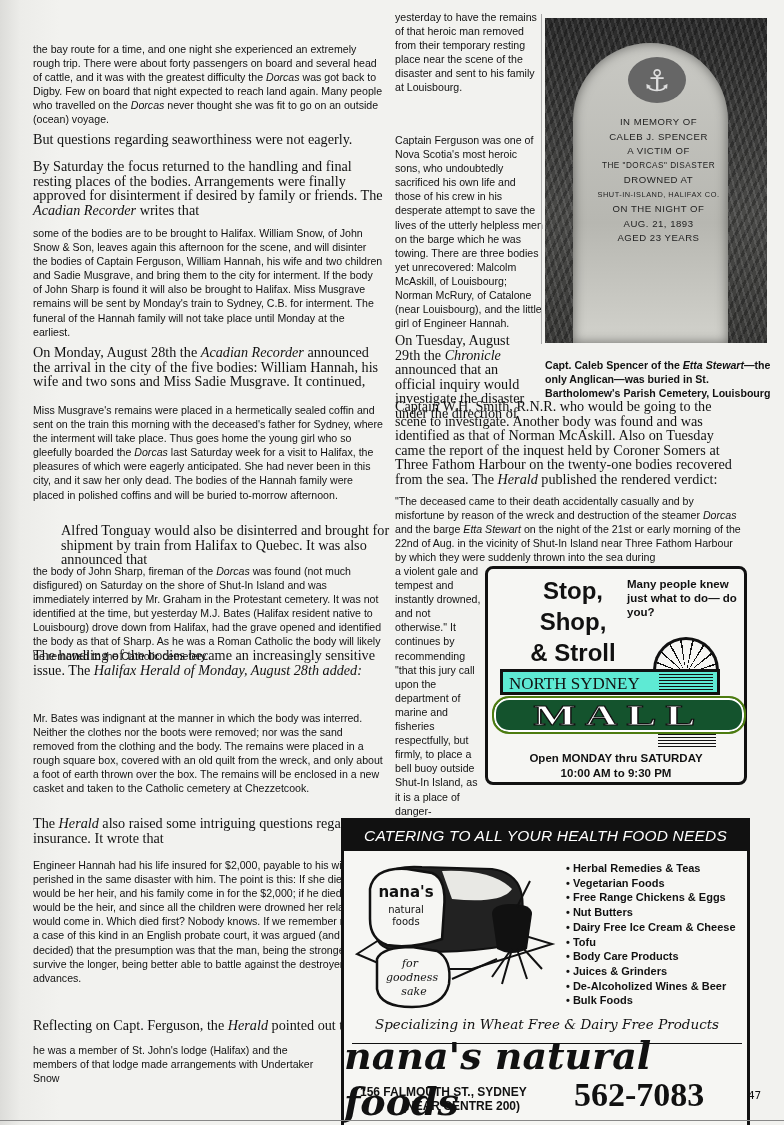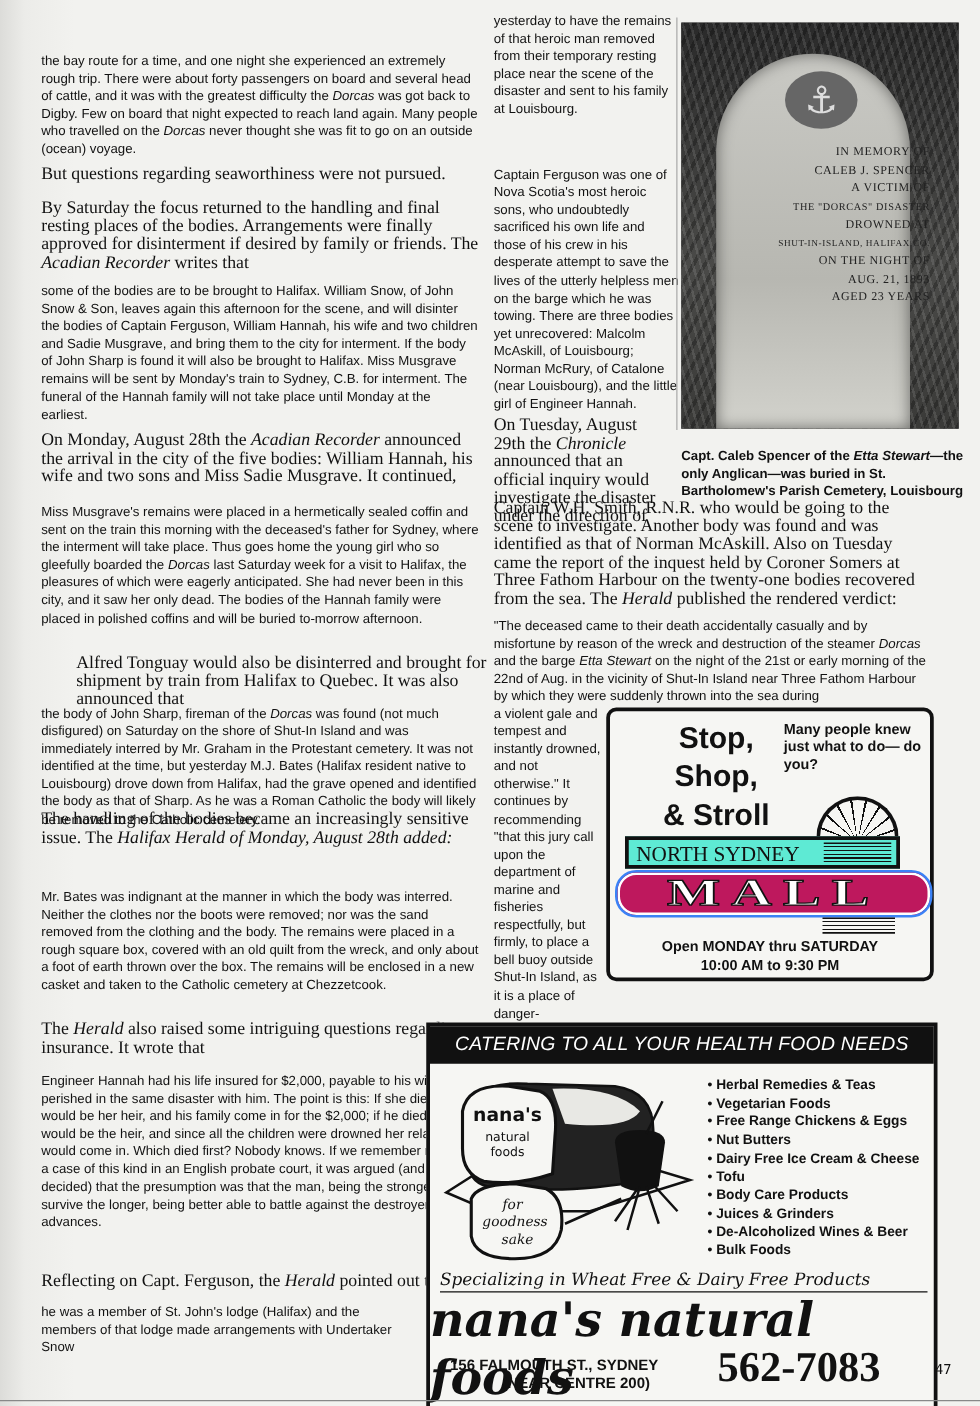--- a/index.html
+++ b/index.html
@@ -11,55 +11,55 @@
   .blk i { font-style:italic; }
   .col1 { left:33px; width:350px; }
   
   .photo { position:absolute; left:545px; top:18px; width:222px; height:325px; background:#333; overflow:hidden; }
   .photo .grass { position:absolute; inset:0; background:
      repeating-linear-gradient(75deg, rgba(255,255,255,.10) 0 2px, transparent 2px 6px),
      repeating-linear-gradient(-60deg, rgba(0,0,0,.25) 0 3px, transparent 3px 8px),
      linear-gradient(180deg,#2a2a2a,#4a4a48 60%,#3a3a38); }
   .photo .stone { position:absolute; left:28px; top:25px; width:155px; height:300px; background:linear-gradient(180deg,#c9c9c4,#b7b7b1 60%,#d2d2cc); border-radius:78px 78px 0 0; box-shadow:inset 0 0 12px rgba(0,0,0,.5); }
   .photo .medallion { position:absolute; left:55px; top:14px; width:58px; height:46px; border-radius:50%; background:#666; display:flex; align-items:center; justify-content:center; color:#ddd; font-size:30px; font-family:"DejaVu Sans", sans-serif; }
-  .photo .inscr { position:absolute; left:0; top:72px; width:171px; text-align:right; font-family:Liberation Serif, serif; font-size:9.6px; line-height:14.5px; color:#222; letter-spacing:0.5px; }
+  .photo .inscr { position:absolute; left:0; top:72px; width:171px; text-align:center; font-family:Liberation Sans, sans-serif; font-size:9.6px; line-height:14.5px; color:#222; letter-spacing:0.5px; }
   .caption { position:absolute; left:545px; top:347px; width:230px; font-family:"Liberation Sans", sans-serif; font-weight:bold; font-size:10.6px; line-height:14.1px; }
   
   .mall { position:absolute; left:485px; top:566px; width:262px; height:219px; border:3px solid #111; border-radius:8px; background:#f6f6f3; box-sizing:border-box; }
   .mall .slogan { position:absolute; left:30px; top:6px; width:110px; text-align:center; font-family:"Liberation Sans", sans-serif; font-weight:bold; font-size:24px; line-height:31px; }
   .mall .tag { position:absolute; left:139px; top:8px; width:120px; font-family:"Liberation Sans", sans-serif; font-weight:bold; font-size:11.5px; line-height:14px; }
   .mall .sun { position:absolute; left:165px; top:68px; width:60px; height:34px; border:3px solid #111; border-bottom:none; border-radius:34px 34px 0 0; background:repeating-conic-gradient(from 270deg at 50% 100%, #111 0deg 3deg, transparent 3deg 20deg); }
   .mall .ns-band { position:absolute; left:12px; top:100px; width:220px; height:26px; border:3px solid #111; background:#5eead4; box-sizing:border-box; }
   .mall .ns-text { position:absolute; left:6px; top:2px; font-family:"Liberation Serif", serif; font-size:17px; line-height:20px; }
   .mall .waves { position:absolute; right:4px; top:2px; width:54px; height:17px; background:repeating-linear-gradient(180deg,#111 0 1px,transparent 1px 3px); }
-  .mall .mall-band { position:absolute; left:4px; top:127px; width:250px; height:34px; border-radius:17px; background:#be185d; border:2px solid #3b82f6; box-shadow:0 0 0 2px #fff inset; display:flex; align-items:flex-end; justify-content:center; }
+  .mall .mall-band { position:absolute; left:4px; top:127px; width:250px; height:34px; border-radius:17px; background:#14532d; border:2px solid #4d7c0f; box-shadow:0 0 0 2px #fff inset; display:flex; align-items:flex-end; justify-content:center; }
   .mall .mall-text { font-family:"Liberation Serif", serif; font-weight:bold; font-size:30px; letter-spacing:6px; color:#fff; -webkit-text-stroke:1px #111; text-shadow:0 0 0 #fff; transform:scaleX(1.5); }
   .mall .waves2 { position:absolute; left:170px; top:165px; width:58px; height:13px; background:repeating-linear-gradient(180deg,#111 0 1px,transparent 1px 3px); }
   .mall .hours { position:absolute; left:0; top:182px; width:256px; text-align:center; font-family:"Liberation Sans", sans-serif; font-weight:bold; font-size:11.5px; line-height:14.5px; }
   
   .nana { position:absolute; left:341px; top:818px; width:409px; height:319px; border:3px solid #111; box-sizing:border-box; background:#f6f6f3; }
   .nana .hdr { position:absolute; left:0; top:0; right:0; height:30px; background:#111; color:#fff; text-align:center; font-family:"Liberation Sans", sans-serif; font-style:italic; font-size:15.5px; line-height:30px; letter-spacing:0.2px; }
   .nana .list { position:absolute; left:222px; top:40px; margin:0; padding:0; list-style:none; font-family:"Liberation Sans", sans-serif; font-weight:bold; font-size:11px; line-height:14.7px; }
   .nana .logo { position:absolute; left:8px; top:38px; width:210px; height:150px; }
-  .nana .special { position:absolute; left:8px; top:194px; width:390px; text-align:left; font-family:"DejaVu Serif", serif; font-style:italic; font-size:13.5px; line-height:18px; border-bottom:1.5px solid #111; padding-bottom:0; }
+  .nana .special { position:absolute; left:8px; top:194px; width:390px; text-align:center; font-family:"DejaVu Serif", serif; font-style:italic; font-size:13.5px; line-height:18px; border-bottom:1.5px solid #111; padding-bottom:10px; }
   .nana .brand { position:absolute; left:0; top:212px; width:403px; text-align:left; font-family:"DejaVu Serif", serif; font-style:italic; font-weight:bold; font-size:38px; line-height:46px; }
   .nana .addr { position:absolute; left:16px; top:264px; font-family:"Liberation Sans", sans-serif; font-weight:bold; font-size:12px; line-height:14px; }
   .nana .addr .l2 { display:block; padding-left:42px; }
   .nana .phone { position:absolute; left:230px; top:254px; font-family:"Liberation Serif", serif; font-weight:bold; font-size:34px; line-height:40px; }
   .pageno { position:absolute; left:748px; top:1089px; font-family:"DejaVu Sans Mono", monospace; font-size:11px; }
   .rule { position:absolute; left:0; top:1120px; width:784px; height:1px; background:#888; }
   .vline { position:absolute; left:541px; top:14px; width:1px; height:330px; background:#aaa; }
 </style>
 </head>
 <body>
 
 <div class="page">
 
   <p class="blk sans col1" style="top:42px;">the bay route for a time, and one night she experienced an extremely rough trip. There were about forty passengers on board and several head of cattle, and it was with the greatest difficulty the <i>Dorcas</i> was got back to Digby. Few on board that night expected to reach land again. Many people who travelled on the <i>Dorcas</i> never thought she was fit to go on an outside (ocean) voyage.</p>
-  <p class="blk serif col1" style="top:132px;">But questions regarding seaworthiness were not pursued.</p>
+  <p class="blk serif col1" style="top:132px;">But questions regarding seaworthiness were not eagerly.</p>
   <p class="blk serif col1" style="top:159px;">By Saturday the focus returned to the handling and final resting places of the bodies. Arrangements were finally approved for disinterment if desired by family or friends. The <i>Acadian Recorder</i> writes that</p>
   <p class="blk sans col1" style="top:226px;">some of the bodies are to be brought to Halifax. William Snow, of John Snow &amp; Son, leaves again this afternoon for the scene, and will disinter the bodies of Captain Ferguson, William Hannah, his wife and two children and Sadie Musgrave, and bring them to the city for interment. If the body of John Sharp is found it will also be brought to Halifax. Miss Musgrave remains will be sent by Monday's train to Sydney, C.B. for interment. The funeral of the Hannah family will not take place until Monday at the earliest.</p>
   <p class="blk serif col1" style="top:345px;">On Monday, August 28th the <i>Acadian Recorder</i> announced the arrival in the city of the five bodies: William Hannah, his wife and two sons and Miss Sadie Musgrave. It continued,</p>
   <p class="blk sans col1" style="top:403px;">Miss Musgrave's remains were placed in a hermetically sealed coffin and sent on the train this morning with the deceased's father for Sydney, where the interment will take place. Thus goes home the young girl who so gleefully boarded the <i>Dorcas</i> last Saturday week for a visit to Halifax, the pleasures of which were eagerly anticipated. She had never been in this city, and it saw her only dead. The bodies of the Hannah family were placed in polished coffins and will be buried to-morrow afternoon.</p>
   <p class="blk serif col1" style="top:523px;margin-left:28px;">Alfred Tonguay would also be disinterred and brought for shipment by train from Halifax to Quebec. It was also announced that</p>
   <p class="blk sans col1" style="top:564px;">the body of John Sharp, fireman of the <i>Dorcas</i> was found (not much disfigured) on Saturday on the shore of Shut-In Island and was immediately interred by Mr. Graham in the Protestant cemetery. It was not identified at the time, but yesterday M.J. Bates (Halifax resident native to Louisbourg) drove down from Halifax, had the grave opened and identified the body as that of Sharp. As he was a Roman Catholic the body will likely be removed to the Catholic cemetery.</p>
   <p class="blk serif col1" style="top:648px;">The handling of the bodies became an increasingly sensitive issue. The <i>Halifax <i>Herald</i> of Monday, August 28th added:</i></p>
   <p class="blk sans col1" style="top:711px;">Mr. Bates was indignant at the manner in which the body was interred. Neither the clothes nor the boots were removed; nor was the sand removed from the clothing and the body. The remains were placed in a rough square box, covered with an old quilt from the wreck, and only about a foot of earth thrown over the box. The remains will be enclosed in a new casket and taken to the Catholic cemetery at Chezzetcook.</p>
   <p class="blk serif col1" style="top:816px;">The <i>Herald</i> also raised some intriguing questions regarding insurance. It wrote that</p>
   <p class="blk sans col1" style="top:858px;">Engineer Hannah had his life insured for $2,000, payable to his wife, who perished in the same disaster with him. The point is this: If she died first he would be her heir, and his family come in for the $2,000; if he died first she would be the heir, and since all the children were drowned her relatives would come in. Which died first? Nobody knows. If we remember rightly, in a case of this kind in an English probate court, it was argued (and perhaps decided) that the presumption was that the man, being the stronger, would survive the longer, being better able to battle against the destroyer's advances.</p>

